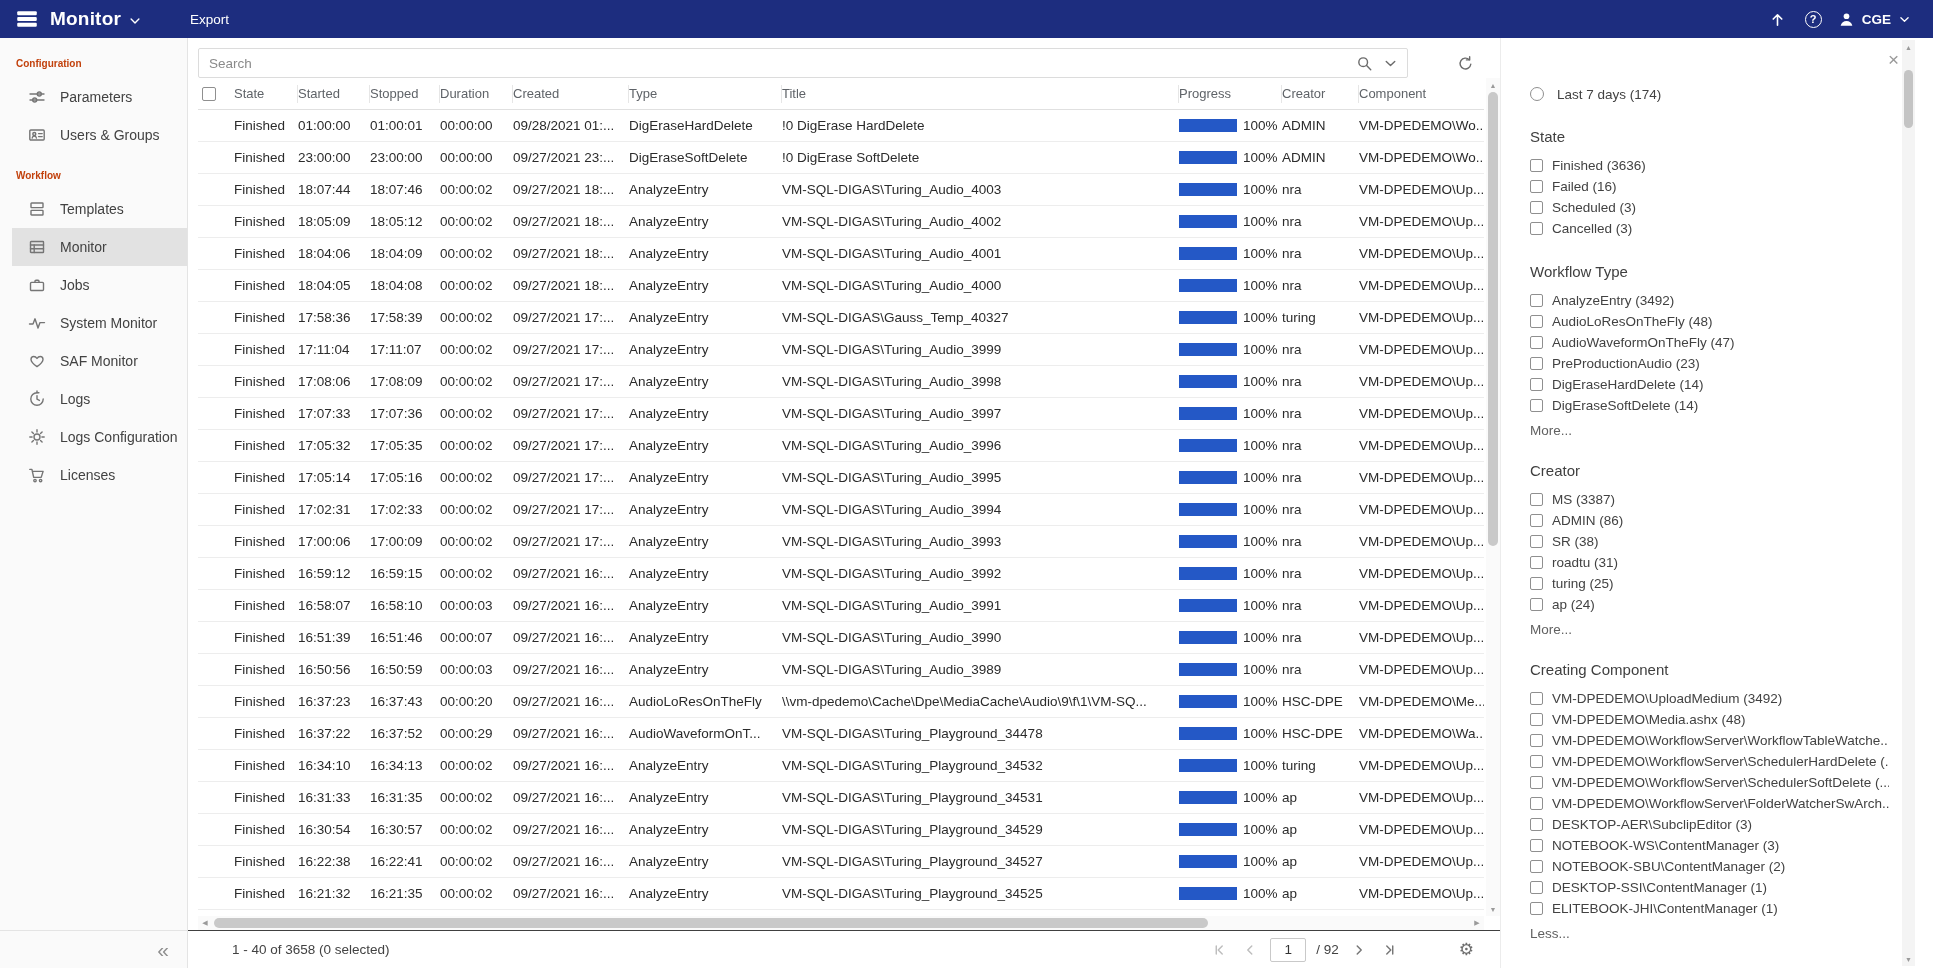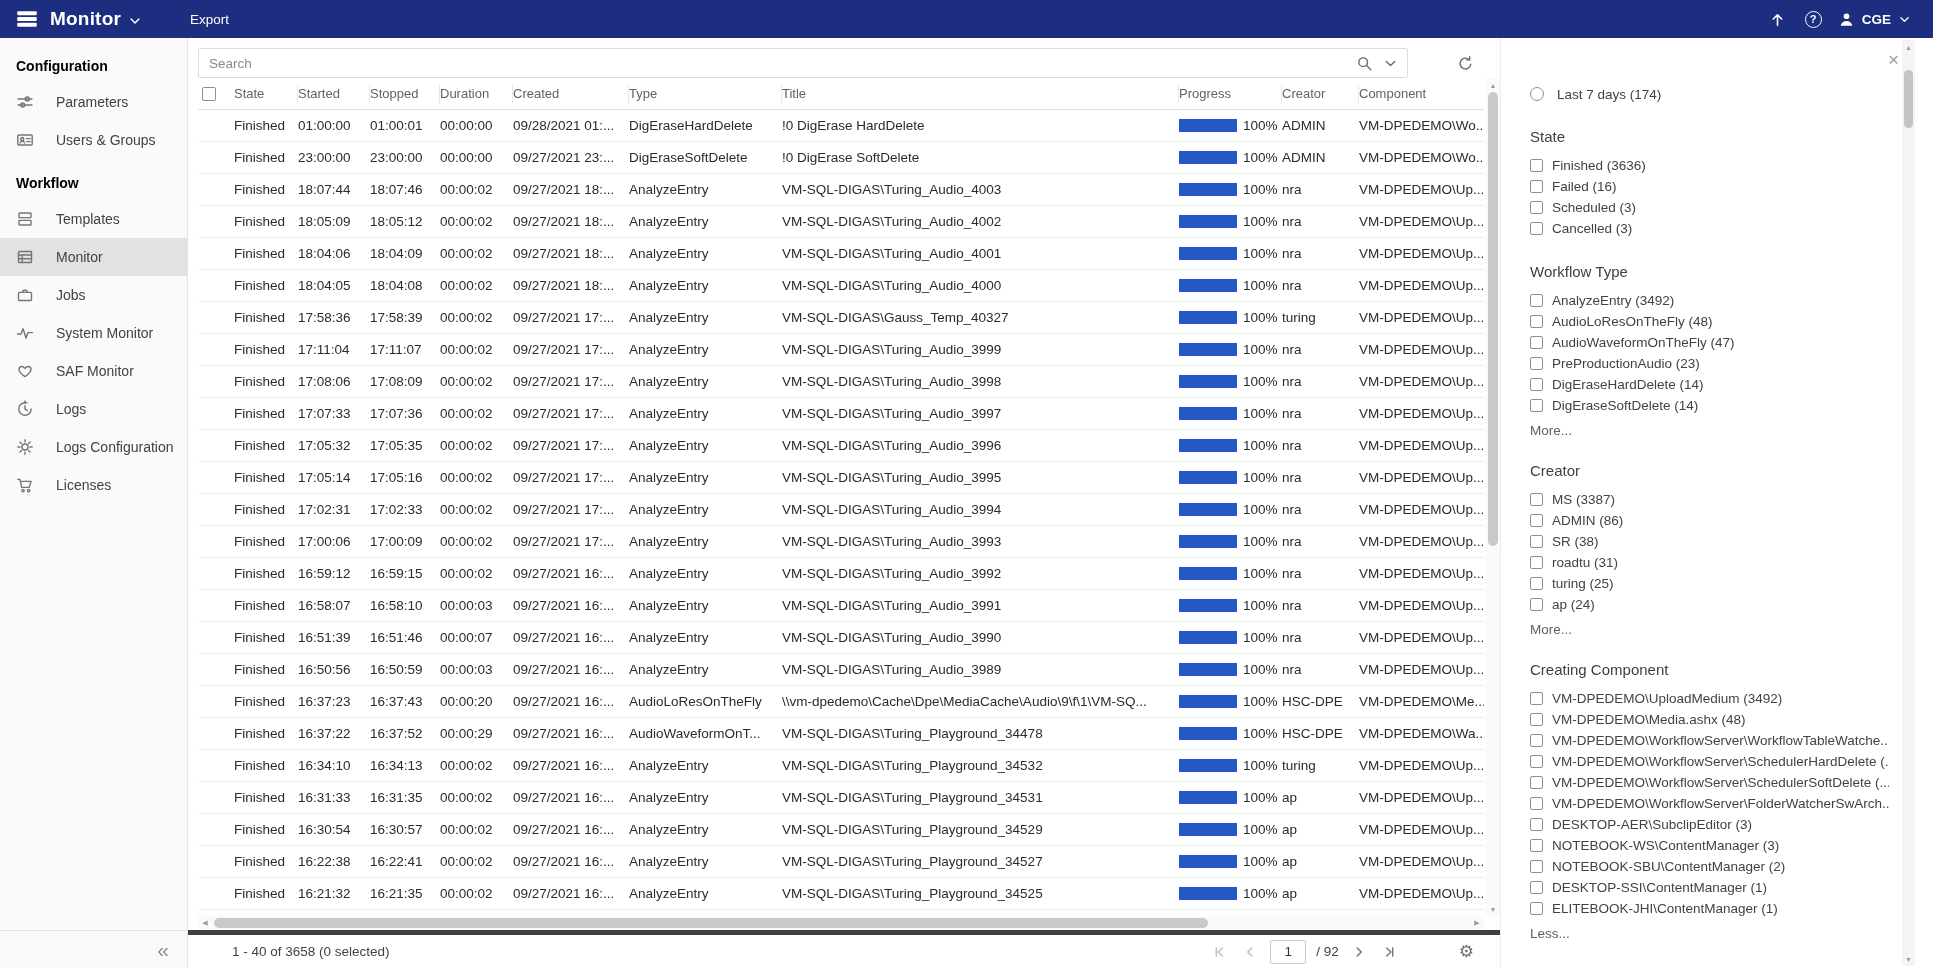--- a/index.html
+++ b/index.html
@@ -12,22 +12,22 @@
 .menu-item{font-size:13.5px;margin-left:48px;cursor:pointer;}
 .topbar-right{margin-left:auto;display:flex;align-items:center;gap:16px;padding-right:12px;}
 .tbtn{width:22px;height:22px;display:flex;align-items:center;justify-content:center;cursor:pointer;}
 .help-circle{width:17px;height:17px;border:1.5px solid #fff;border-radius:50%;font-size:11px;font-weight:bold;display:flex;align-items:center;justify-content:center;cursor:pointer;}
 .user-group{display:flex;align-items:center;gap:7px;cursor:pointer;}
 .user-label{font-size:13.5px;font-weight:bold;}
 
 .content{display:flex;height:930px;}
 
 .sidebar{width:188px;background:#fafafa;border-right:1px solid #e4e4e4;position:relative;flex:none;padding-top:4px;}
-.side-section-title{font-size:14px;font-weight:bold;color:#000000;padding:16px 16px 9px;}
-.side-item{height:38px;display:flex;align-items:center;gap:22px;padding-left:16px;font-size:14px;color:#424242;cursor:pointer;}
+.side-section-title{font-size:10px;font-weight:bold;color:#c2410c;padding:16px 16px 9px;}
+.side-item{height:38px;display:flex;align-items:center;gap:14px;padding-left:16px;font-size:14px;color:#424242;cursor:pointer;margin-left:12px;}
 .side-item.selected{background:#e2e2e2;}
 .icon-svg{width:18px;height:18px;stroke:#757575;fill:none;stroke-width:1.4;stroke-linecap:round;stroke-linejoin:round;flex:none;}
 .side-foot{position:absolute;bottom:0;left:0;right:0;height:38px;display:flex;align-items:center;justify-content:flex-end;padding-right:18px;border-top:1px solid #e4e4e4;}
 .collapse-btn{color:#8f8f8f;font-size:21px;cursor:pointer;line-height:1;}
 
 .main{flex:1;display:flex;flex-direction:column;min-width:0;background:#fff;}
 .search-row{margin:10px 22px 0 10px;height:30px;display:flex;align-items:center;flex:none;gap:36px;}
 .search-box{flex:1;height:30px;border:1px solid #dcdcdc;border-radius:2px;display:flex;align-items:center;padding:0 4px 0 10px;background:#fff;}
 .search-input{flex:1;border:none;outline:none;font-size:13.5px;color:#333;background:transparent;font-family:inherit;}
 .search-input::placeholder{color:#8a8a8a;}
@@ -59,21 +59,21 @@
 
 .vscroll{width:14px;flex:none;background:#fafafa;display:flex;flex-direction:column;align-items:center;margin-left:2px;}
 .sarrow{height:14px;width:100%;font-size:7px;color:#9a9a9a;display:flex;align-items:center;justify-content:center;flex:none;cursor:pointer;}
 .vtrack{flex:1;width:100%;position:relative;}
 .vthumb{position:absolute;top:0;left:2px;right:2px;height:56%;background:#c9c9c9;border-radius:5px;cursor:pointer;}
 .hscroll{height:14px;margin:0 16px 0 10px;background:#fafafa;display:flex;align-items:center;flex:none;}
 .harrow{width:14px;height:100%;font-size:7px;color:#9a9a9a;display:flex;align-items:center;justify-content:center;flex:none;cursor:pointer;}
 .htrack{flex:1;height:100%;position:relative;}
 .hthumb{position:absolute;left:2px;top:2px;bottom:2px;width:79%;background:#c9c9c9;border-radius:5px;cursor:pointer;}
 
-.footer{height:38px;border-top:5px solid #404040;display:flex;align-items:center;flex:none;font-size:13.5px;color:#424242;}
+.footer{height:38px;border-top:1px solid #404040;display:flex;align-items:center;flex:none;font-size:13.5px;color:#424242;}
 .count-text{margin-left:44px;}
 .pager{margin-left:auto;display:flex;align-items:center;gap:10px;}
 .picon{width:20px;height:20px;display:flex;align-items:center;justify-content:center;cursor:pointer;}
 .picon svg{width:16px;height:16px;fill:none;stroke-width:1.6;stroke-linecap:round;stroke-linejoin:round;}
 .pg-dis{stroke:#bdbdbd;}
 .pg-en{stroke:#757575;}
 .page-input{width:36px;height:24px;border:1px solid #c9c9c9;border-radius:2px;text-align:center;font-size:13.5px;color:#333;font-family:inherit;outline:none;}
 .gear-btn{margin:0 26px 0 60px;color:#6e6e6e;font-size:17px;cursor:pointer;}
 
 .filter-panel{width:433px;flex:none;border-left:1px solid #ececec;position:relative;padding:0 44px 0 29px;overflow:hidden;}

